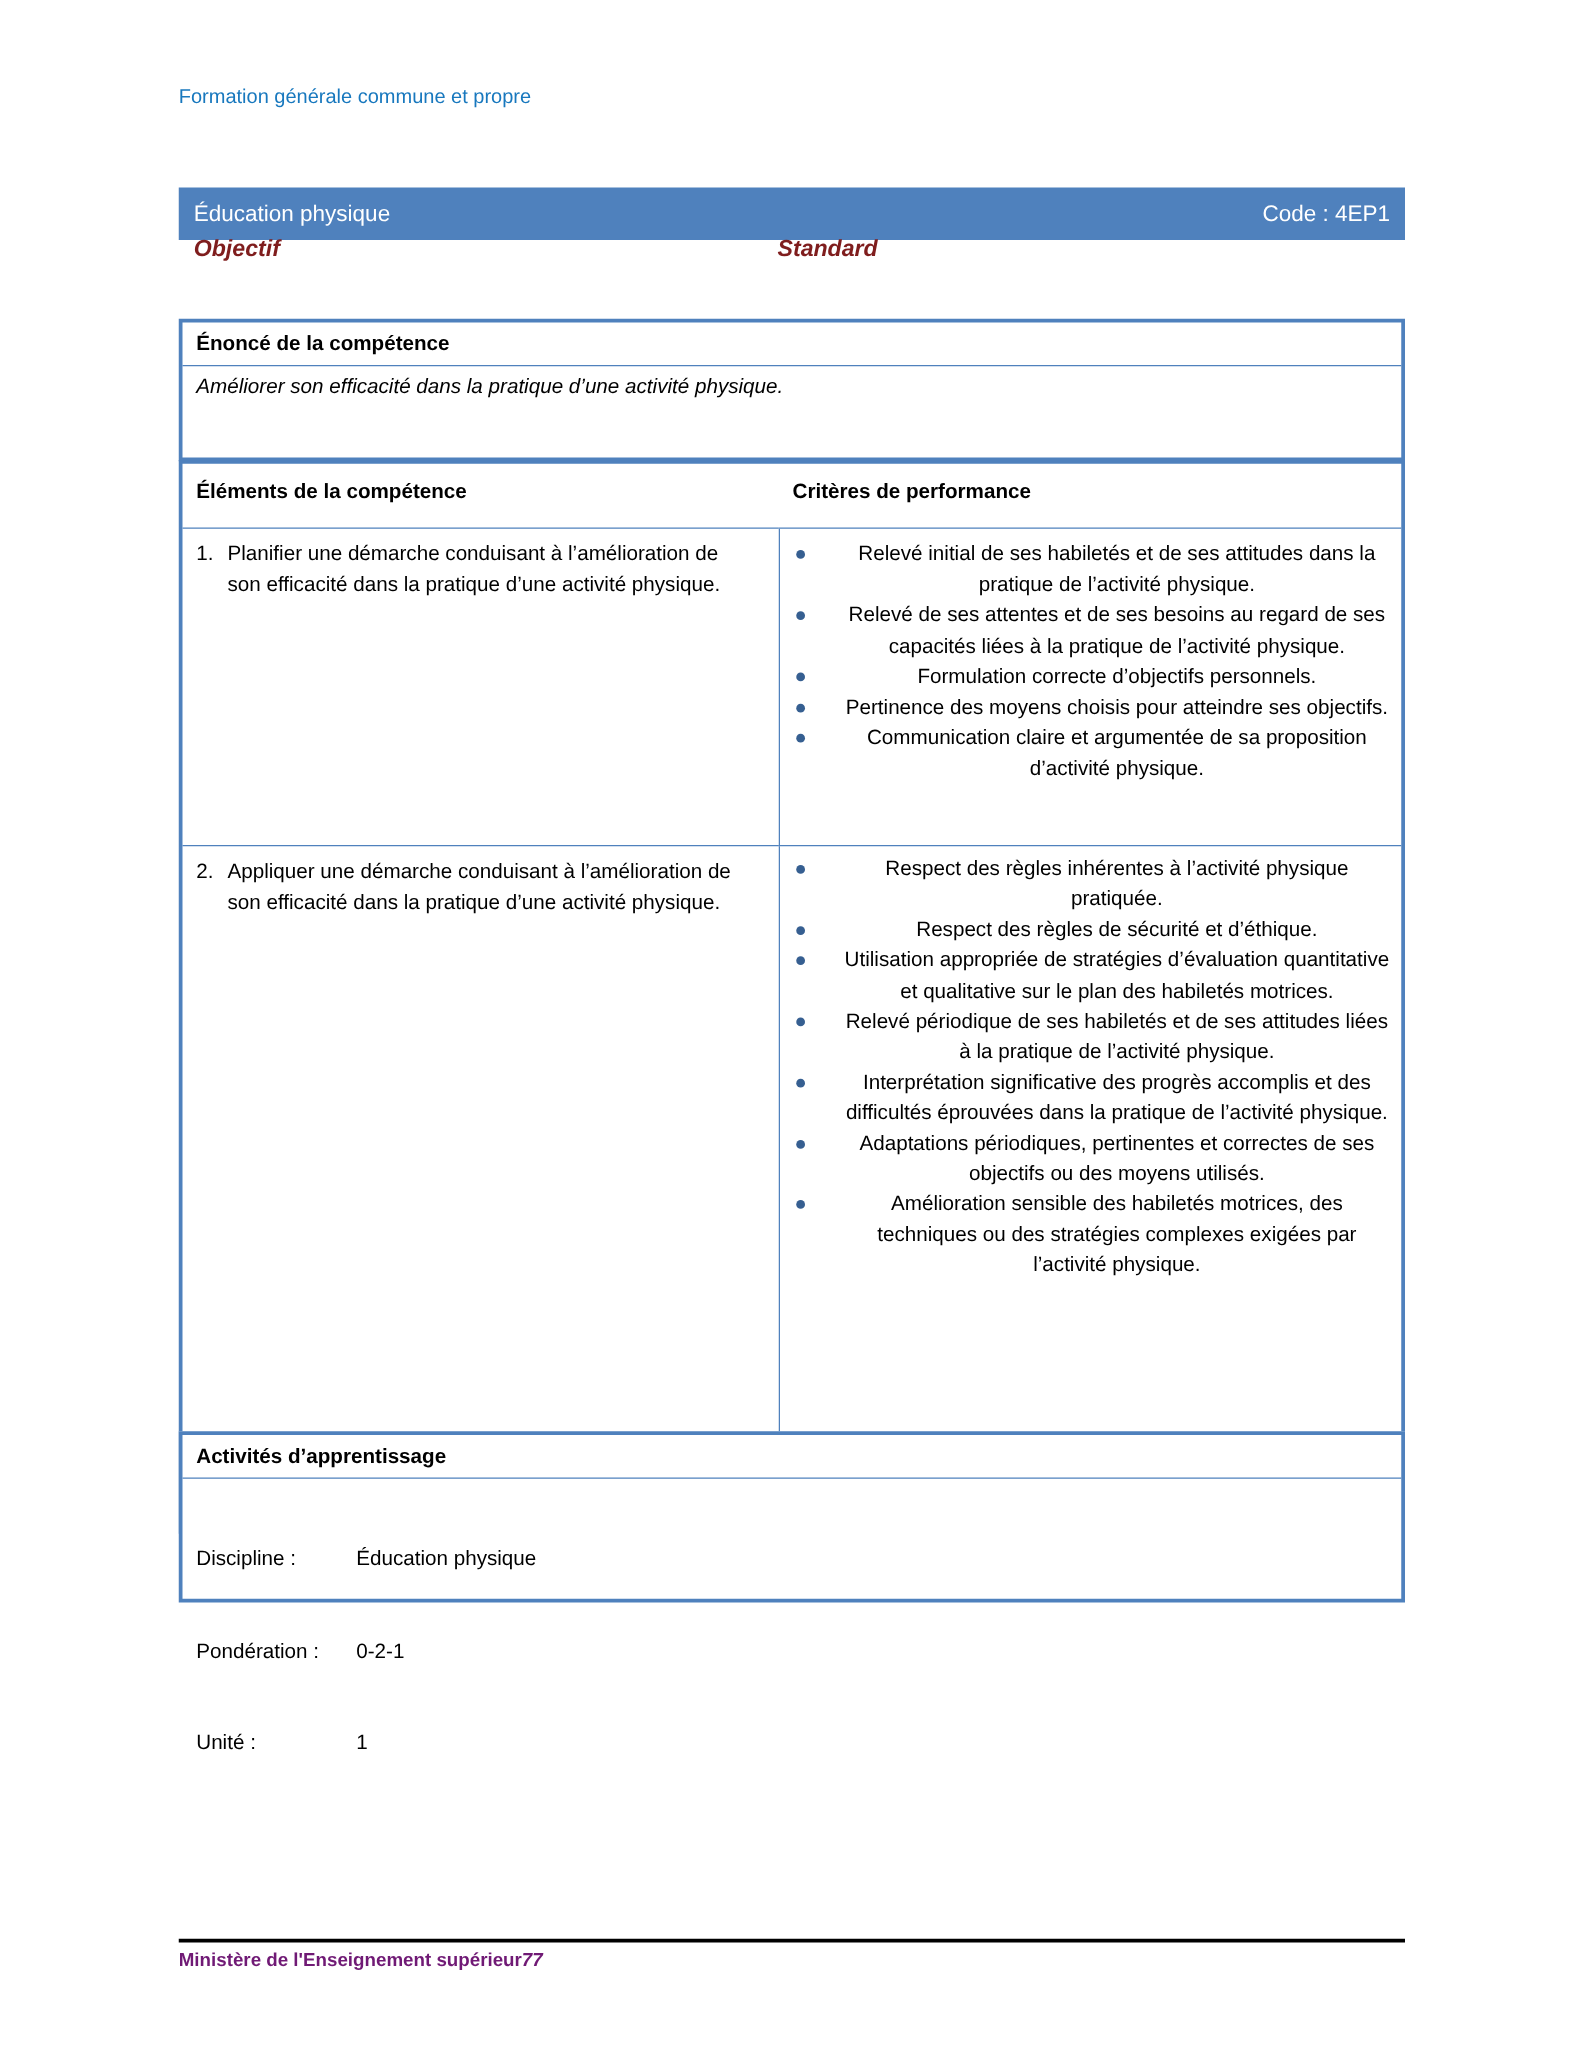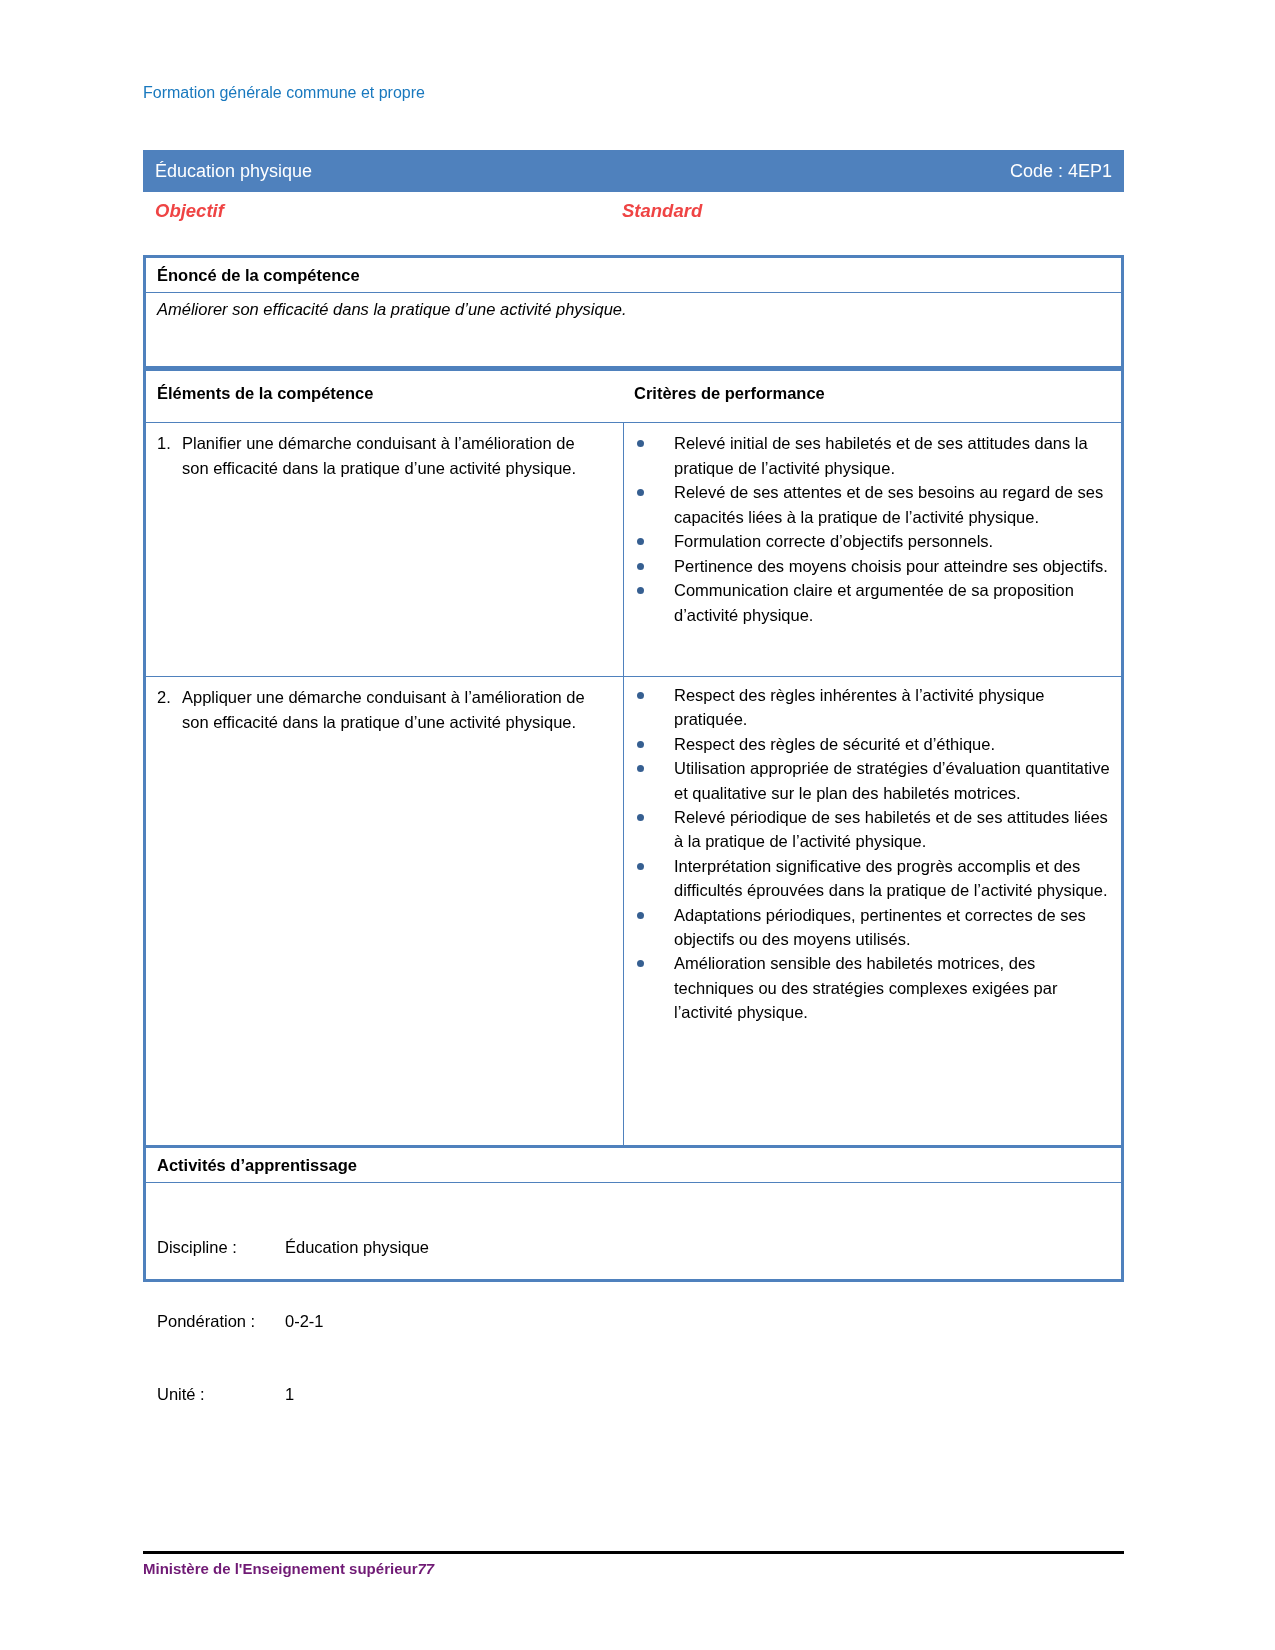--- a/index.html
+++ b/index.html
@@ -2,34 +2,34 @@
 <html lang="fr"><head>
 <meta charset="utf-8">
 <style>
   html,body { margin:0; padding:0; background:#ffffff; }
   .page {
     position:relative; width:1275px; height:1650px; background:#fff;
     font-family:"Liberation Sans", sans-serif; color:#000; overflow:hidden;
   }
   
   .eyebrow {
-    position:absolute; left:143px; top:84px;
+    position:absolute; left:143px; top:69px;
     font-size:16px; color:#1878be;text-align:right;
   }
   
   .title-bar {
     position:absolute; left:143px; top:150px; width:981px; height:42px;
     background:#4f81bd; color:#fff; box-sizing:border-box;
     display:flex; align-items:center; justify-content:space-between;
     padding:0 12px; font-size:18px;
   }
   
   .section-headings {
-    position:absolute; left:143px; top:200px; width:981px; height:30px;
-    color:#ef4444; font-weight:bold; font-style:italic; font-size:18.5px;
+    position:absolute; left:143px; top:188px; width:981px; height:30px;
+    color:#7f1d1d; font-weight:bold; font-style:italic; font-size:18.5px;
   }
   .heading-objectif { position:absolute; left:12px; top:0; }
   .heading-standard { position:absolute; left:479px; top:0; }
   
   .box {
     position:absolute; left:143px; width:981px; background:#fff;
     border:3px solid #4f81bd; box-sizing:border-box;
   }
   .box-header {
     font-weight:bold; font-size:16.5px; padding:8px 11px 7px;
@@ -59,21 +59,21 @@
   .rb { border-bottom:1px solid #4f81bd; }
   .numbered { display:flex; }
   .num { flex:none; width:25px; }
   .num-text { flex:1; }
   ul.criteria { list-style:none; margin:0; padding:0; }
   li.crit { display:flex; }
   .dot {
     flex:none; width:7px; height:7px; border-radius:50%;
     background:#365f91; margin:9px 30px 0 3px;
   }
-  .crit-text { flex:1; }
+  .crit-text { flex:1;text-align:center; }
   
   .activites { top:1145px; height:137px; }
   .activites .box-body { padding:5px 11px 8px; font-size:16.5px; line-height:27.5px; }
   .field-row { display:flex;margin-top:46px; }
   .field-label { flex:none; width:128px; }
   
   .footer-rule {
     position:absolute; left:143px; top:1551px; width:981px; height:3px;
     background:#000;
   }

